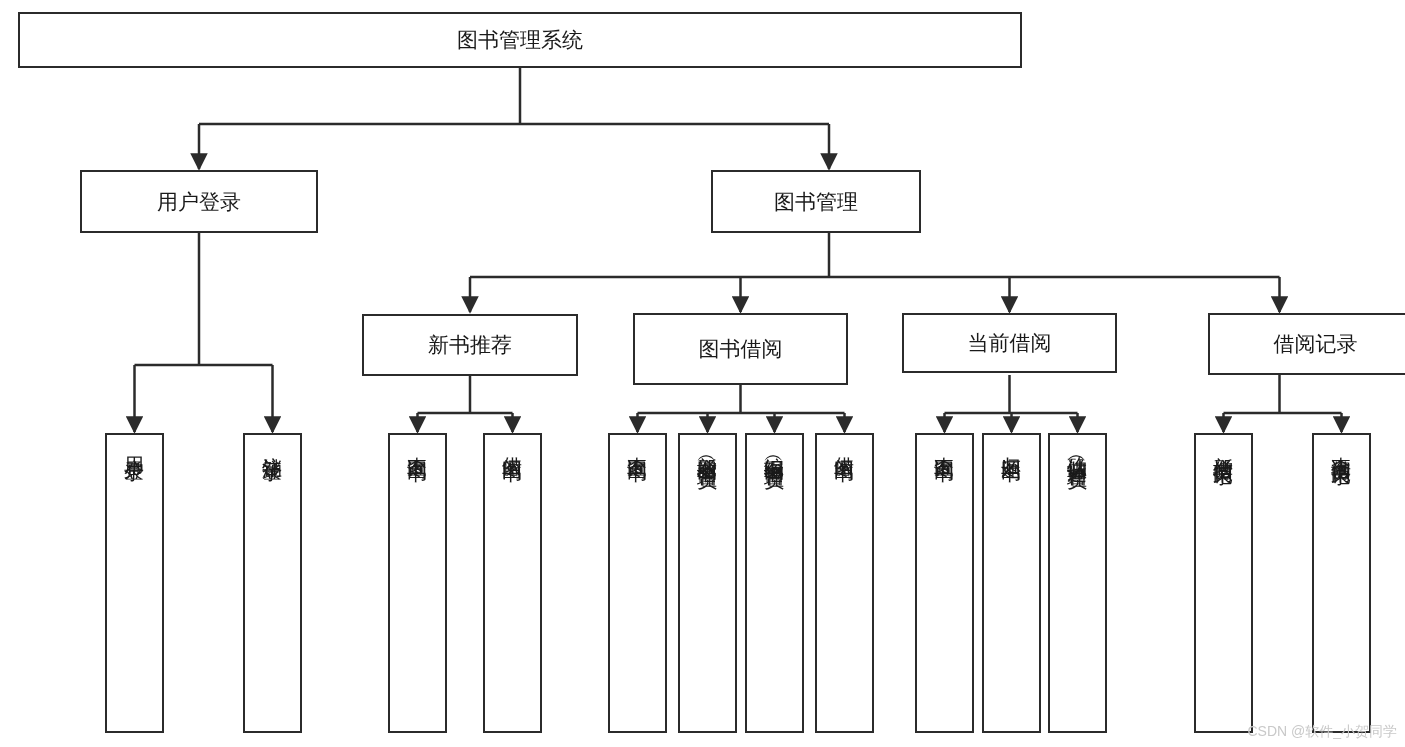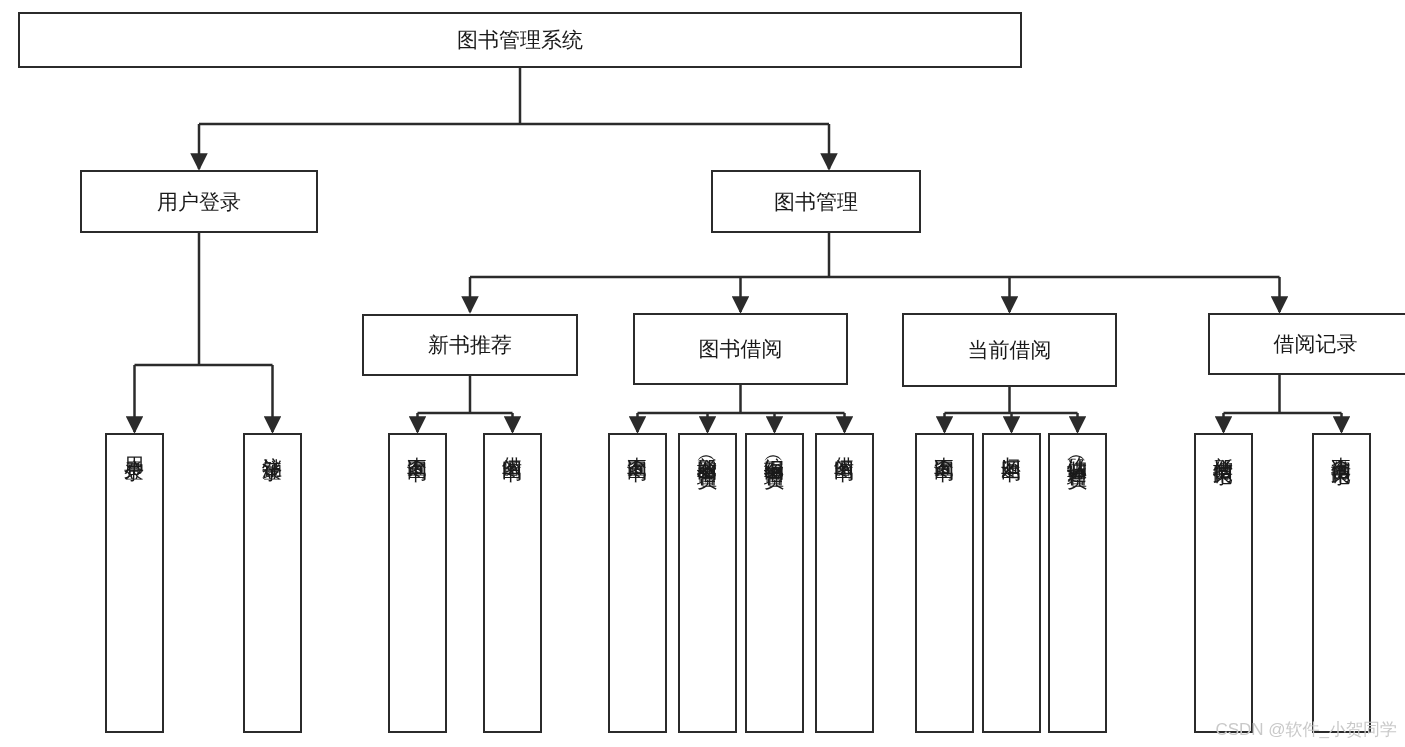--- a/index.html
+++ b/index.html
@@ -56,21 +56,21 @@
     text-orientation: upright;
     font-size: 20px;
     letter-spacing: 2px;
     line-height: 1;
     white-space: nowrap;
   }
   .watermark {
     position: absolute;
     right: 8px;
     bottom: 6px;
-    font-size: 17px;
+    font-size: 14px;
     color: #c9c9c9;
     z-index: 5;
     white-space: nowrap;
     font-family: "Liberation Sans", "DejaVu Sans", sans-serif;
   }
 </style>
 </head>
 <body>
 
 <div id="canvas">
@@ -126,21 +126,21 @@
       </div>
       <div class="node h" style="left: 711px; top: 170px; width: 210px; height: 63px;">
         <span class="label">图书管理</span>
       </div>
       <div class="node h" style="left: 362px; top: 314px; width: 216px; height: 62px;">
         <span class="label">新书推荐</span>
       </div>
       <div class="node h" style="left: 633px; top: 313px; width: 215px; height: 72px;">
         <span class="label">图书借阅</span>
       </div>
-      <div class="node h" style="left: 902px; top: 313px; width: 215px; height: 74px;">
+      <div class="node h" style="left: 902px; top: 313px; width: 215px; height: 60px;">
         <span class="label">当前借阅</span>
       </div>
       <div class="node h" style="left: 1208px; top: 313px; width: 215px; height: 62px;">
         <span class="label">借阅记录</span>
       </div>
       <div class="node v" style="left: 105px; top: 433px; width: 59px; height: 300px;">
         <span class="label">用户登录</span>
       </div>
       <div class="node v" style="left: 243px; top: 433px; width: 59px; height: 300px;">
         <span class="label">注销登录</span>

